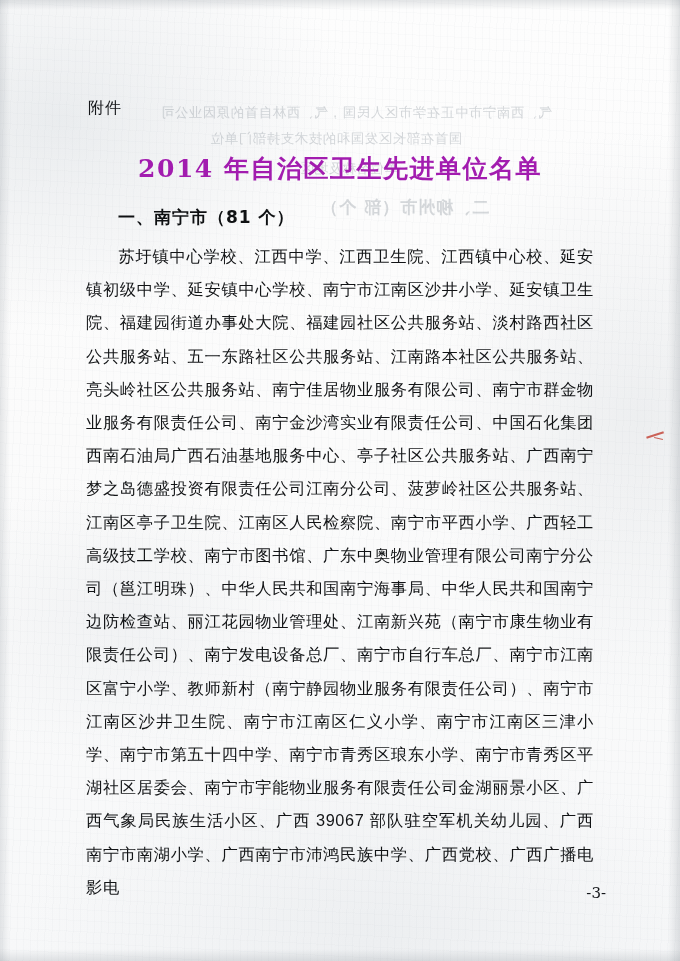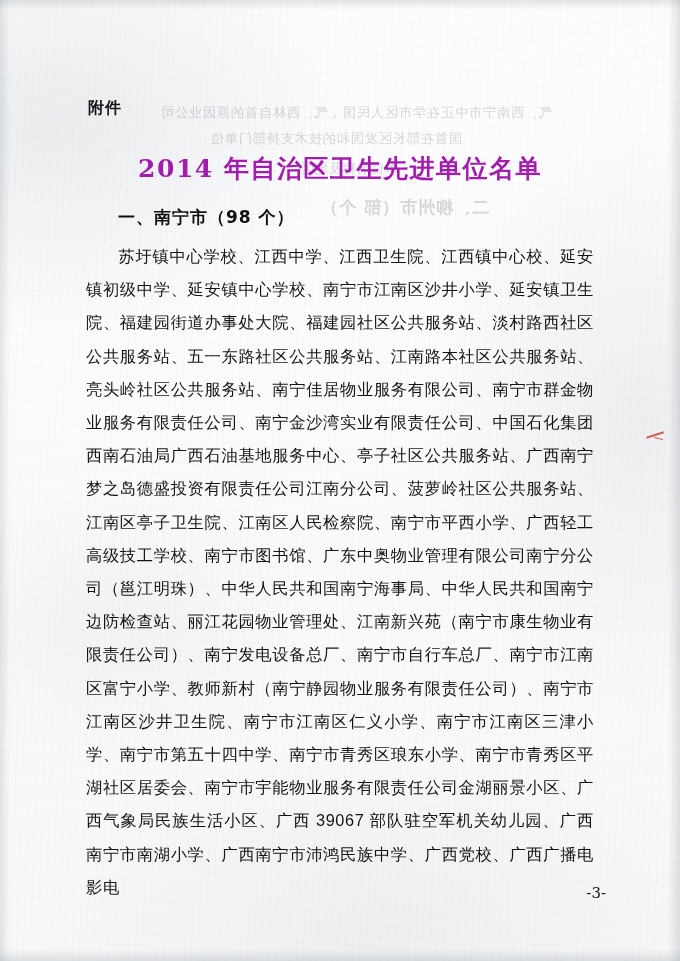--- a/index.html
+++ b/index.html
@@ -54,21 +54,21 @@
   .content {
     position: absolute;
     left: 0; top: 0; right: 0; bottom: 0;
   }
 
   .attachment-label {
     position: absolute;
     left: 88px;
     top: 98px;
     font-size: 16px;
-    font-weight: bold;
+    font-weight: normal;
     color: #15171a;
     letter-spacing: 1px;
     font-family: "DejaVu Sans", sans-serif;
     text-align: center;
   }
 
   .doc-title {
     position: absolute;
     left: 0; right: 0;
     top: 152px;
@@ -148,21 +148,21 @@
 <div class="ghost ghost-2">国首在部长区发国和的技术支持部门单位</div>
 <div class="ghost ghost-3">单位名称及地区</div>
 <div class="ghost ghost-4">二、柳州市（部 个）</div>
 
 <div class="content">
 
   <div class="attachment-label">附件</div>
 
   <div class="doc-title">2014 年自治区卫生先进单位名单</div>
 
-  <div class="section-heading">一、南宁市（98 个）</div>
+  <div class="section-heading">一、南宁市（81 个）</div>
 
   <div class="body-text">苏圩镇中心学校、江西中学、江西卫生院、江西镇中心校、延安镇初级中学、延安镇中心学校、南宁市江南区沙井小学、延安镇卫生院、福建园街道办事处大院、福建园社区公共服务站、淡村路西社区公共服务站、五一东路社区公共服务站、江南路本社区公共服务站、亮头岭社区公共服务站、南宁佳居物业服务有限公司、南宁市群金物业服务有限责任公司、南宁金沙湾实业有限责任公司、中国石化集团西南石油局广西石油基地服务中心、亭子社区公共服务站、广西南宁梦之岛德盛投资有限责任公司江南分公司、菠萝岭社区公共服务站、江南区亭子卫生院、江南区人民检察院、南宁市平西小学、广西轻工高级技工学校、南宁市图书馆、广东中奥物业管理有限公司南宁分公司（邕江明珠）、中华人民共和国南宁海事局、中华人民共和国南宁边防检查站、丽江花园物业管理处、江南新兴苑（南宁市康生物业有限责任公司）、南宁发电设备总厂、南宁市自行车总厂、南宁市江南区富宁小学、教师新村（南宁静园物业服务有限责任公司）、南宁市江南区沙井卫生院、南宁市江南区仁义小学、南宁市江南区三津小学、南宁市第五十四中学、南宁市青秀区琅东小学、南宁市青秀区平湖社区居委会、南宁市宇能物业服务有限责任公司金湖丽景小区、广西气象局民族生活小区、广西 39067 部队驻空军机关幼儿园、广西南宁市南湖小学、广西南宁市沛鸿民族中学、广西党校、广西广播电影电</div>
 
   <div class="page-number">-3-</div>
 
 </div>
 
 <div class="ink-mark">
   <span class="s1"></span>
   <span class="s2"></span>

